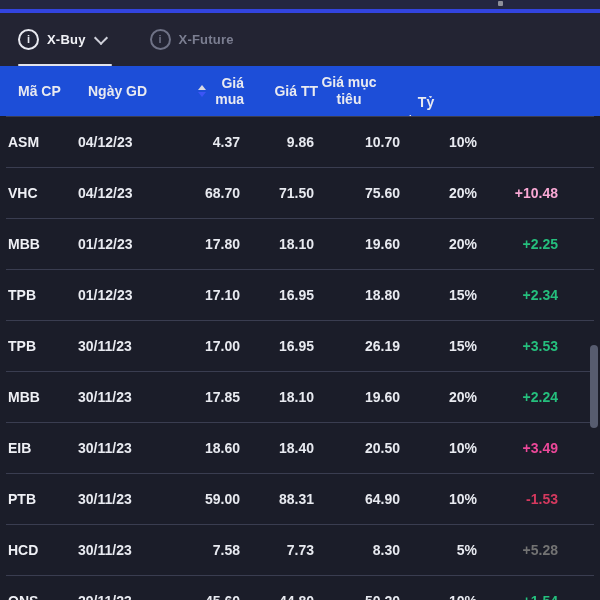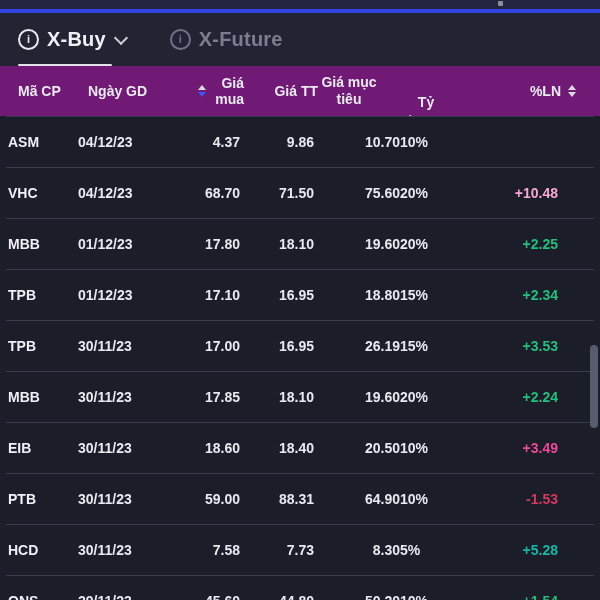--- a/index.html
+++ b/index.html
@@ -15,39 +15,39 @@
   .accent-line{height:4px;background:#3244df;}
   
   .tabbar{height:53px;background:#232433;display:flex;align-items:center;padding-left:18px;}
   .tab{display:flex;align-items:center;gap:8px;height:100%;position:relative;cursor:pointer;margin-right:44px;}
   .tab .info-circle{
     width:17px;height:17px;border-radius:50%;border:2px solid #e8e9f0;
     display:flex;align-items:center;justify-content:center;
     font-size:11px;font-weight:700;color:#e8e9f0;line-height:1;
   }
   .tab.inactive .info-circle{border-color:#6f7286;color:#6f7286;}
-  .tab-label{font-size:20px;font-weight:700;color:#f0f1f6;letter-spacing:.2px;}
+  .tab-label{font-size:13px;font-weight:700;color:#f0f1f6;letter-spacing:.2px;}
   .tab.inactive .tab-label{color:#7b7e91;}
   .chevron{
     width:8px;height:8px;border-left:2px solid #cfd0da;border-bottom:2px solid #cfd0da;
     transform:rotate(-45deg);margin-top:-4px;margin-left:2px;
   }
   .tab-underline{position:absolute;left:0;bottom:0;height:2px;width:94px;background:#e2e3ea;border-radius:1px;}
   
   .thead{
-    height:50px;background:#701a75;display:flex;align-items:center;
+    height:50px;background:#1d4ed8;display:flex;align-items:center;
     padding-left:18px;font-size:14px;font-weight:700;color:#e9eaf0;
   }
   .th{display:flex;align-items:center;}
   .c1{width:70px;justify-content:flex-start;text-align:left;}
   .c2{width:96px;justify-content:flex-start;text-align:left;}
   .c3{width:66px;justify-content:flex-end;text-align:right;}
   .c4{width:74px;justify-content:flex-end;text-align:right;}
   .c5{width:86px;justify-content:flex-end;text-align:right;}
-  .c6{width:77px;justify-content:flex-end;text-align:left;}
+  .c6{width:77px;justify-content:flex-end;text-align:right;}
   .c7{width:99px;justify-content:flex-end;text-align:right;padding-right:18px;box-sizing:border-box;}
   .th.c5,.th.c6{justify-content:flex-start;text-align:center;line-height:1.25;}
   .th.c5 span{display:inline-block;max-width:62px;}
   .th.c6 span{display:inline-block;max-width:44px;margin-top:41px;}
   .th.c7{padding-right:4px;}
   .sort{display:inline-flex;flex-direction:column;gap:2px;margin-left:14px;cursor:pointer;}
   .sort.pnl{margin-left:7px;}
   .tri-up{width:0;height:0;border-left:4px solid transparent;border-right:4px solid transparent;border-bottom:5px solid #d9dae2;}
   .tri-down{width:0;height:0;border-left:4px solid transparent;border-right:4px solid transparent;border-top:5px solid #d9dae2;}
   .sort.date .tri-down{border-top-color:#3c55f5;}
@@ -104,27 +104,20 @@
   </div>
   <div class="th c4">
     <span>Giá TT</span>
   </div>
   <div class="th c5">
     <span>Giá mục tiêu</span>
   </div>
   <div class="th c6">
     <span>Tỷ trọng</span>
   </div>
-  <div class="th c7">
-    <span>%LN</span>
-    <span class="sort pnl">
-      <span class="tri-up"></span>
-      <span class="tri-down"></span>
-    </span>
-  </div>
 </div>
 
 <div class="rows" id="rows-container">
   <div class="trow">
     <div class="td c1 ticker">ASM</div>
     <div class="td c2">04/12/23</div>
     <div class="td c3">4.37</div>
     <div class="td c4">9.86</div>
     <div class="td c5">10.70</div>
     <div class="td c6">10%</div>
@@ -200,21 +193,21 @@
     <div class="td c7" style="color: rgb(212, 57, 94);">-1.53</div>
   </div>
 
   <div class="trow">
     <div class="td c1 ticker">HCD</div>
     <div class="td c2">30/11/23</div>
     <div class="td c3">7.58</div>
     <div class="td c4">7.73</div>
     <div class="td c5">8.30</div>
     <div class="td c6">5%</div>
-    <div class="td c7" style="color: #14b8a6;">+5.28</div>
+    <div class="td c7" style="color: #737373;">+5.28</div>
   </div>
 
   <div class="trow">
     <div class="td c1 ticker">QNS</div>
     <div class="td c2">29/11/23</div>
     <div class="td c3">45.60</div>
     <div class="td c4">44.80</div>
     <div class="td c5">50.20</div>
     <div class="td c6">10%</div>
     <div class="td c7" style="color: rgb(37, 191, 125);">+1.54</div>

